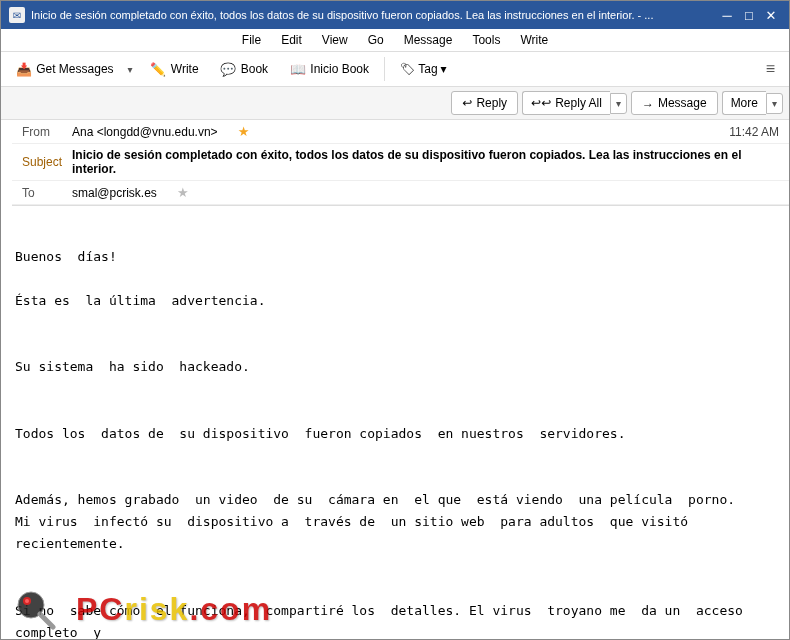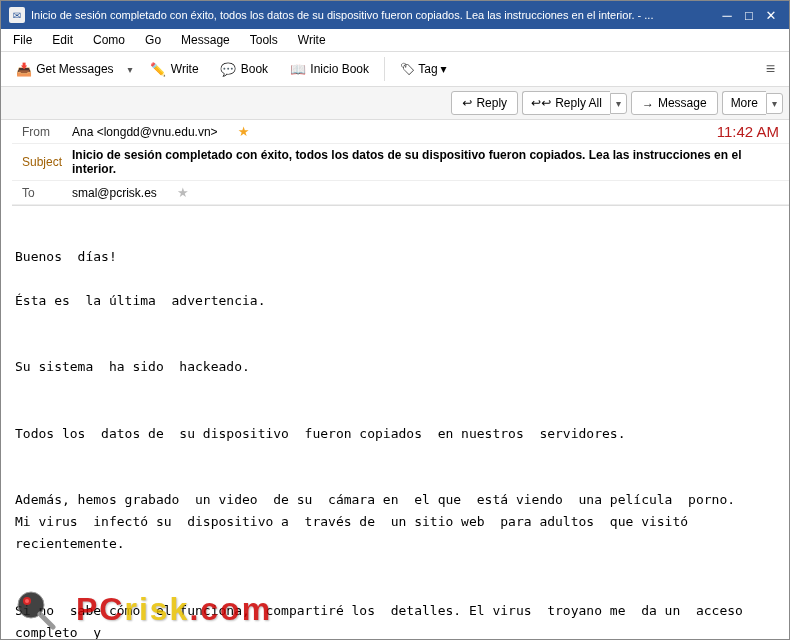--- a/index.html
+++ b/index.html
@@ -76,20 +76,21 @@
     }
 
     
     .menu-bar {
       background: #fff;
       border-bottom: 1px solid #ddd;
       padding: 2px 4px;
       display: flex;
       gap: 4px;
       flex-shrink: 0;
+      justify-content: center;
     }
     .menu-item {
       padding: 2px 8px;
       font-size: 12px;
       cursor: pointer;
       border-radius: 2px;
       color: #000;
     }
 
     
@@ -230,22 +231,22 @@
     }
     .header-value {
       font-size: 12px;
       color: #000;
       flex: 1;
       display: flex;
       align-items: center;
       gap: 20px;
     }
     .header-time {
-      font-size: 15px;
-      color: #b91c1c;
+      font-size: 12px;
+      color: #404040;
       margin-left: auto;
       flex-shrink: 0;
     }
     .subject-row {
       display: flex;
       align-items: center;
       padding: 4px 10px;
       border-bottom: 1px solid #eee;
     }
     .subject-label {
@@ -335,21 +336,21 @@
     <div class="title-bar-controls">
       <button class="title-btn">─</button>
       <button class="title-btn">□</button>
       <button class="title-btn close">✕</button>
     </div>
   </div>
 
   <div class="menu-bar">
     <span class="menu-item">File</span>
     <span class="menu-item">Edit</span>
-    <span class="menu-item">Como</span>
+    <span class="menu-item">View</span>
     <span class="menu-item">Go</span>
     <span class="menu-item">Message</span>
     <span class="menu-item">Tools</span>
     <span class="menu-item">Write</span>
   </div>
 
   <div class="toolbar">
 
     <div class="tb-dropdown">
       <button class="tb-btn">

